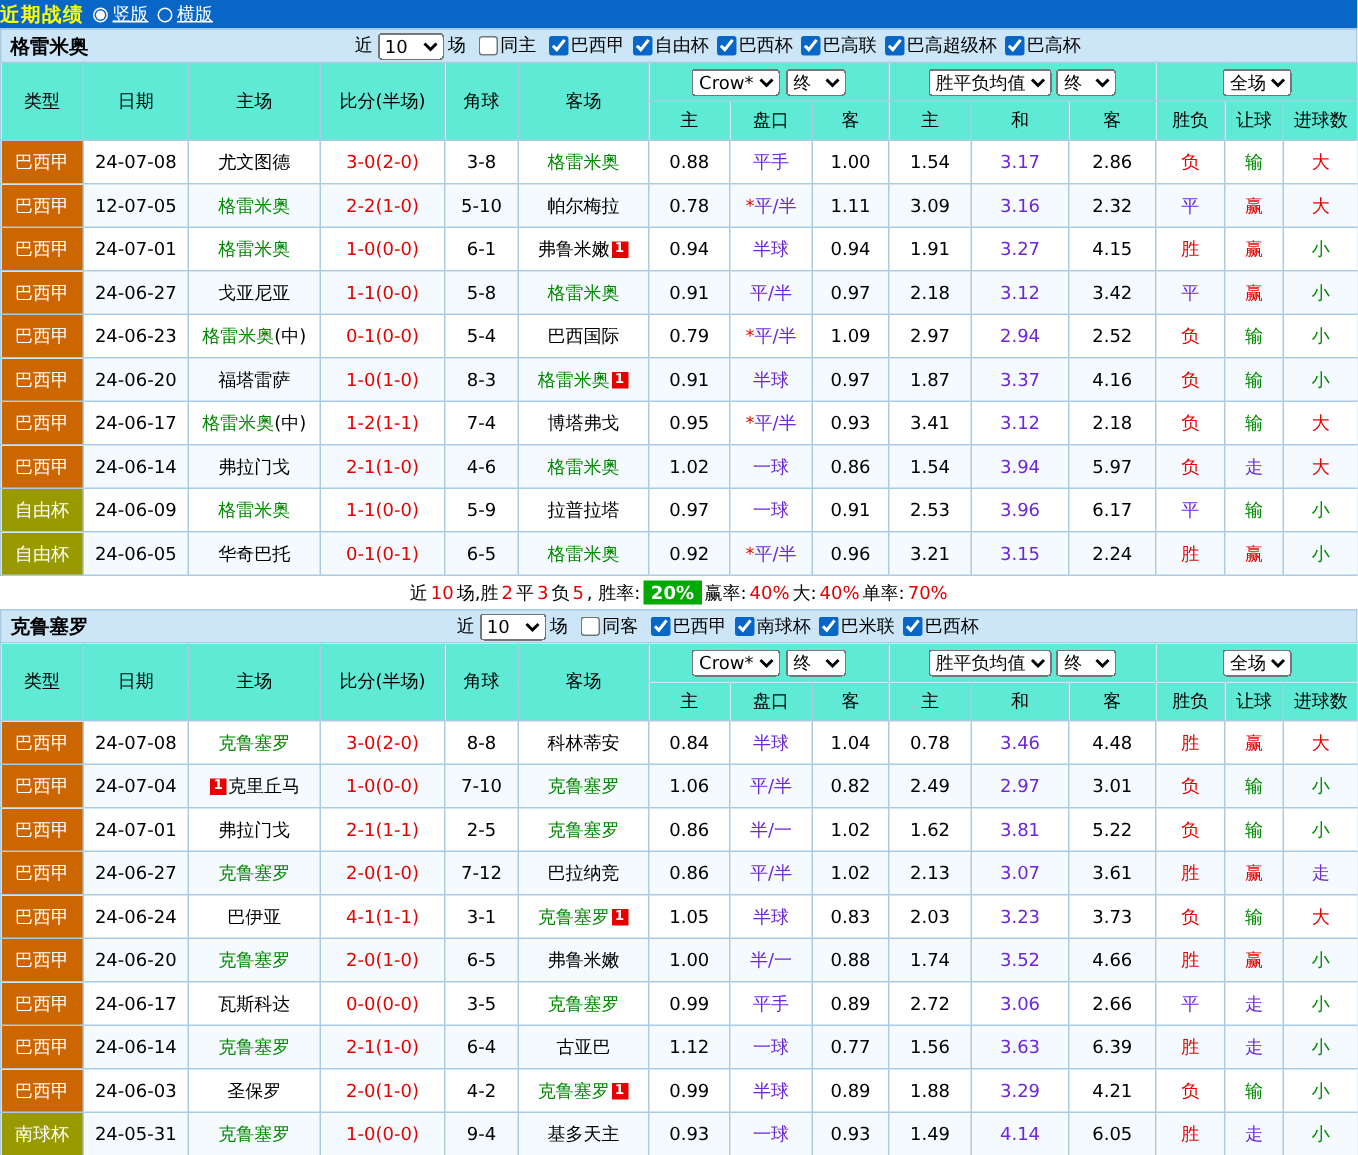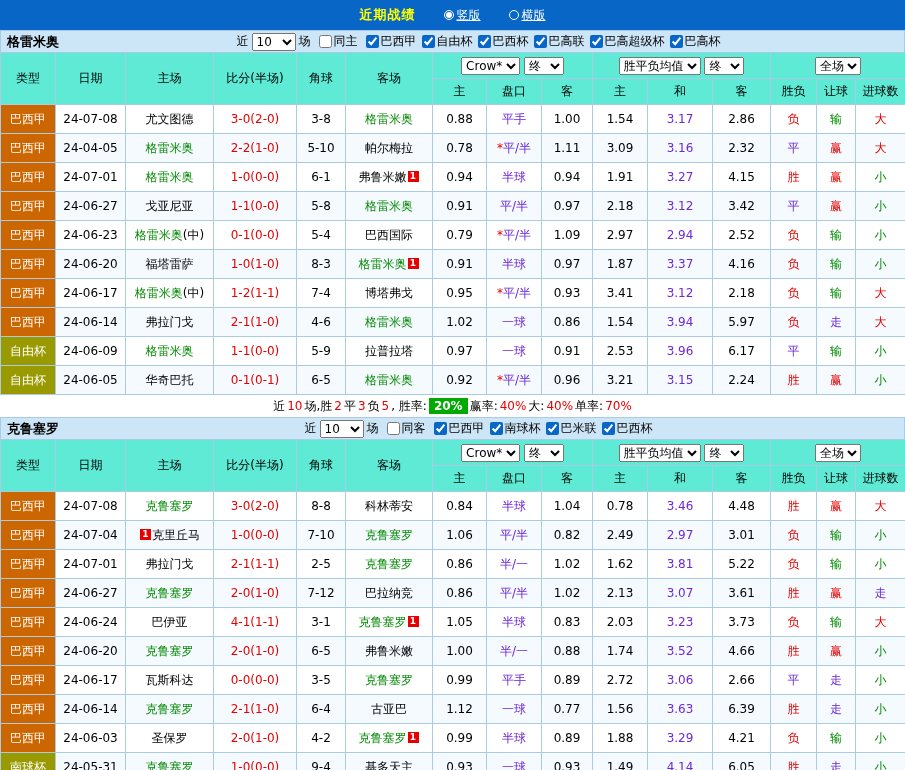--- a/index.html
+++ b/index.html
@@ -1,17 +1,17 @@
 <!DOCTYPE html>
 <html><head>
 <meta charset="utf-8">
 <style>
   html,body{margin:0;padding:0;}
   body{width:905px;background:#fff;color:#000;font-family:"DejaVu Sans","Liberation Sans",sans-serif;font-size:12px;}
-  .topbar{height:30px;background:#0866C6;display:flex;align-items:center;justify-content:center;gap:28px;color:#fff;}
+  .topbar{height:19px;background:#0866C6;display:flex;align-items:center;gap:6px;color:#fff;}
   .topbar .title{color:#FFFF00;font-weight:bold;font-size:13px;letter-spacing:1px;}
   .radio-label{display:inline-flex;align-items:center;gap:3px;cursor:pointer;font-size:12px;text-decoration:underline;}
   .radio{width:10px;height:10px;border:1px solid #fff;border-radius:50%;display:inline-block;position:relative;box-sizing:border-box;}
   .radio.sel::after{content:"";position:absolute;left:1px;top:1px;width:6px;height:6px;background:#fff;border-radius:50%;}
   .sec-header{height:22px;background:#CDE6F7;border:1px solid #A9CBE4;border-bottom:none;display:flex;align-items:center;padding:0 6px;box-sizing:border-box;}
   .team-title{font-weight:bold;font-size:13px;white-space:nowrap;}
   .controls{flex:1;display:flex;align-items:center;justify-content:center;gap:3px;white-space:nowrap;}
   select{font-size:12px;height:18px;font-family:inherit;}
   .sel-count{width:44px;}
   .sel-time{width:40px;}
@@ -143,21 +143,21 @@
           <td>1.00</td>
           <td>1.54</td>
           <td class="c-blue">3.17</td>
           <td>2.86</td>
           <td class="c-red">负</td>
           <td class="c-green">输</td>
           <td class="c-red">大</td>
         </tr>
         <tr>
           <td class="type-cell" style="background: rgb(204, 102, 0);">巴西甲</td>
-          <td>24-04-05</td>
+          <td>12-07-05</td>
           <td class="team-cell"><span class="team-focus">格雷米奥</span></td>
           <td class="c-red">2-2(1-0)</td>
           <td>5-10</td>
           <td class="team-cell"><span class="team-plain">帕尔梅拉</span></td>
           <td>0.78</td>
           <td><span class="c-red">*</span><span class="c-blue">平/半</span></td>
           <td>1.11</td>
           <td>3.09</td>
           <td class="c-blue">3.16</td>
           <td>2.32</td>

